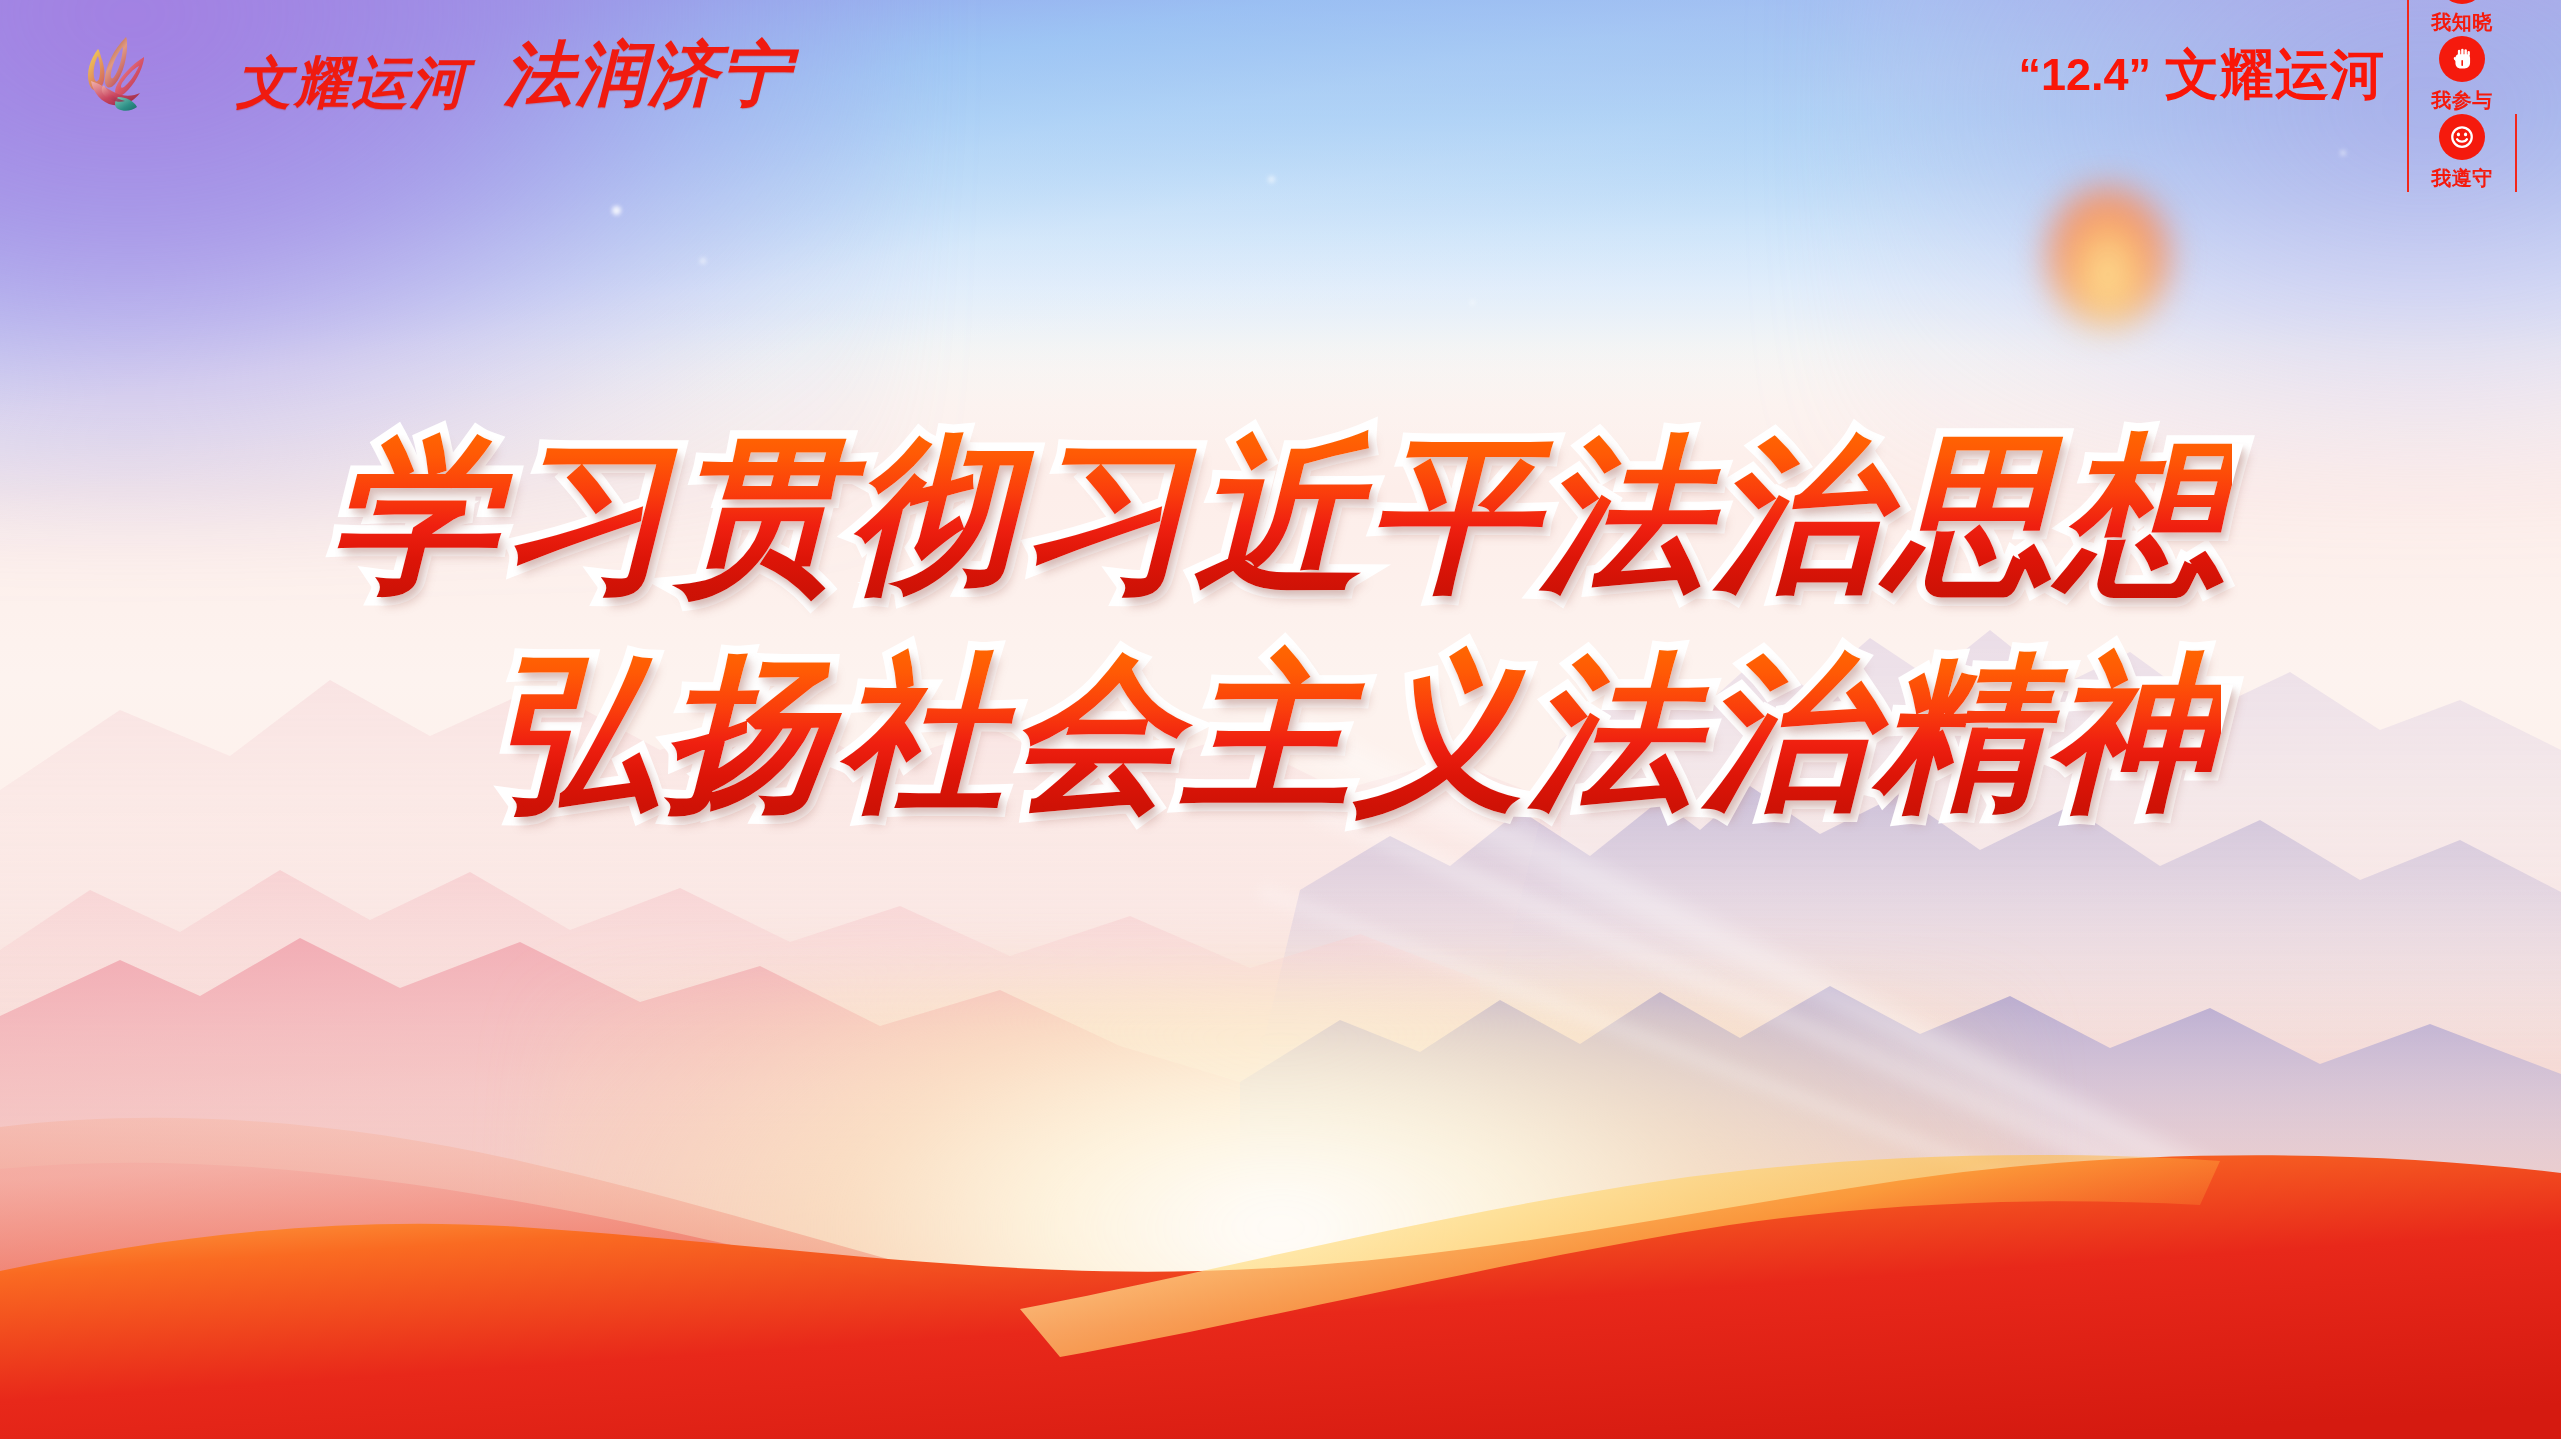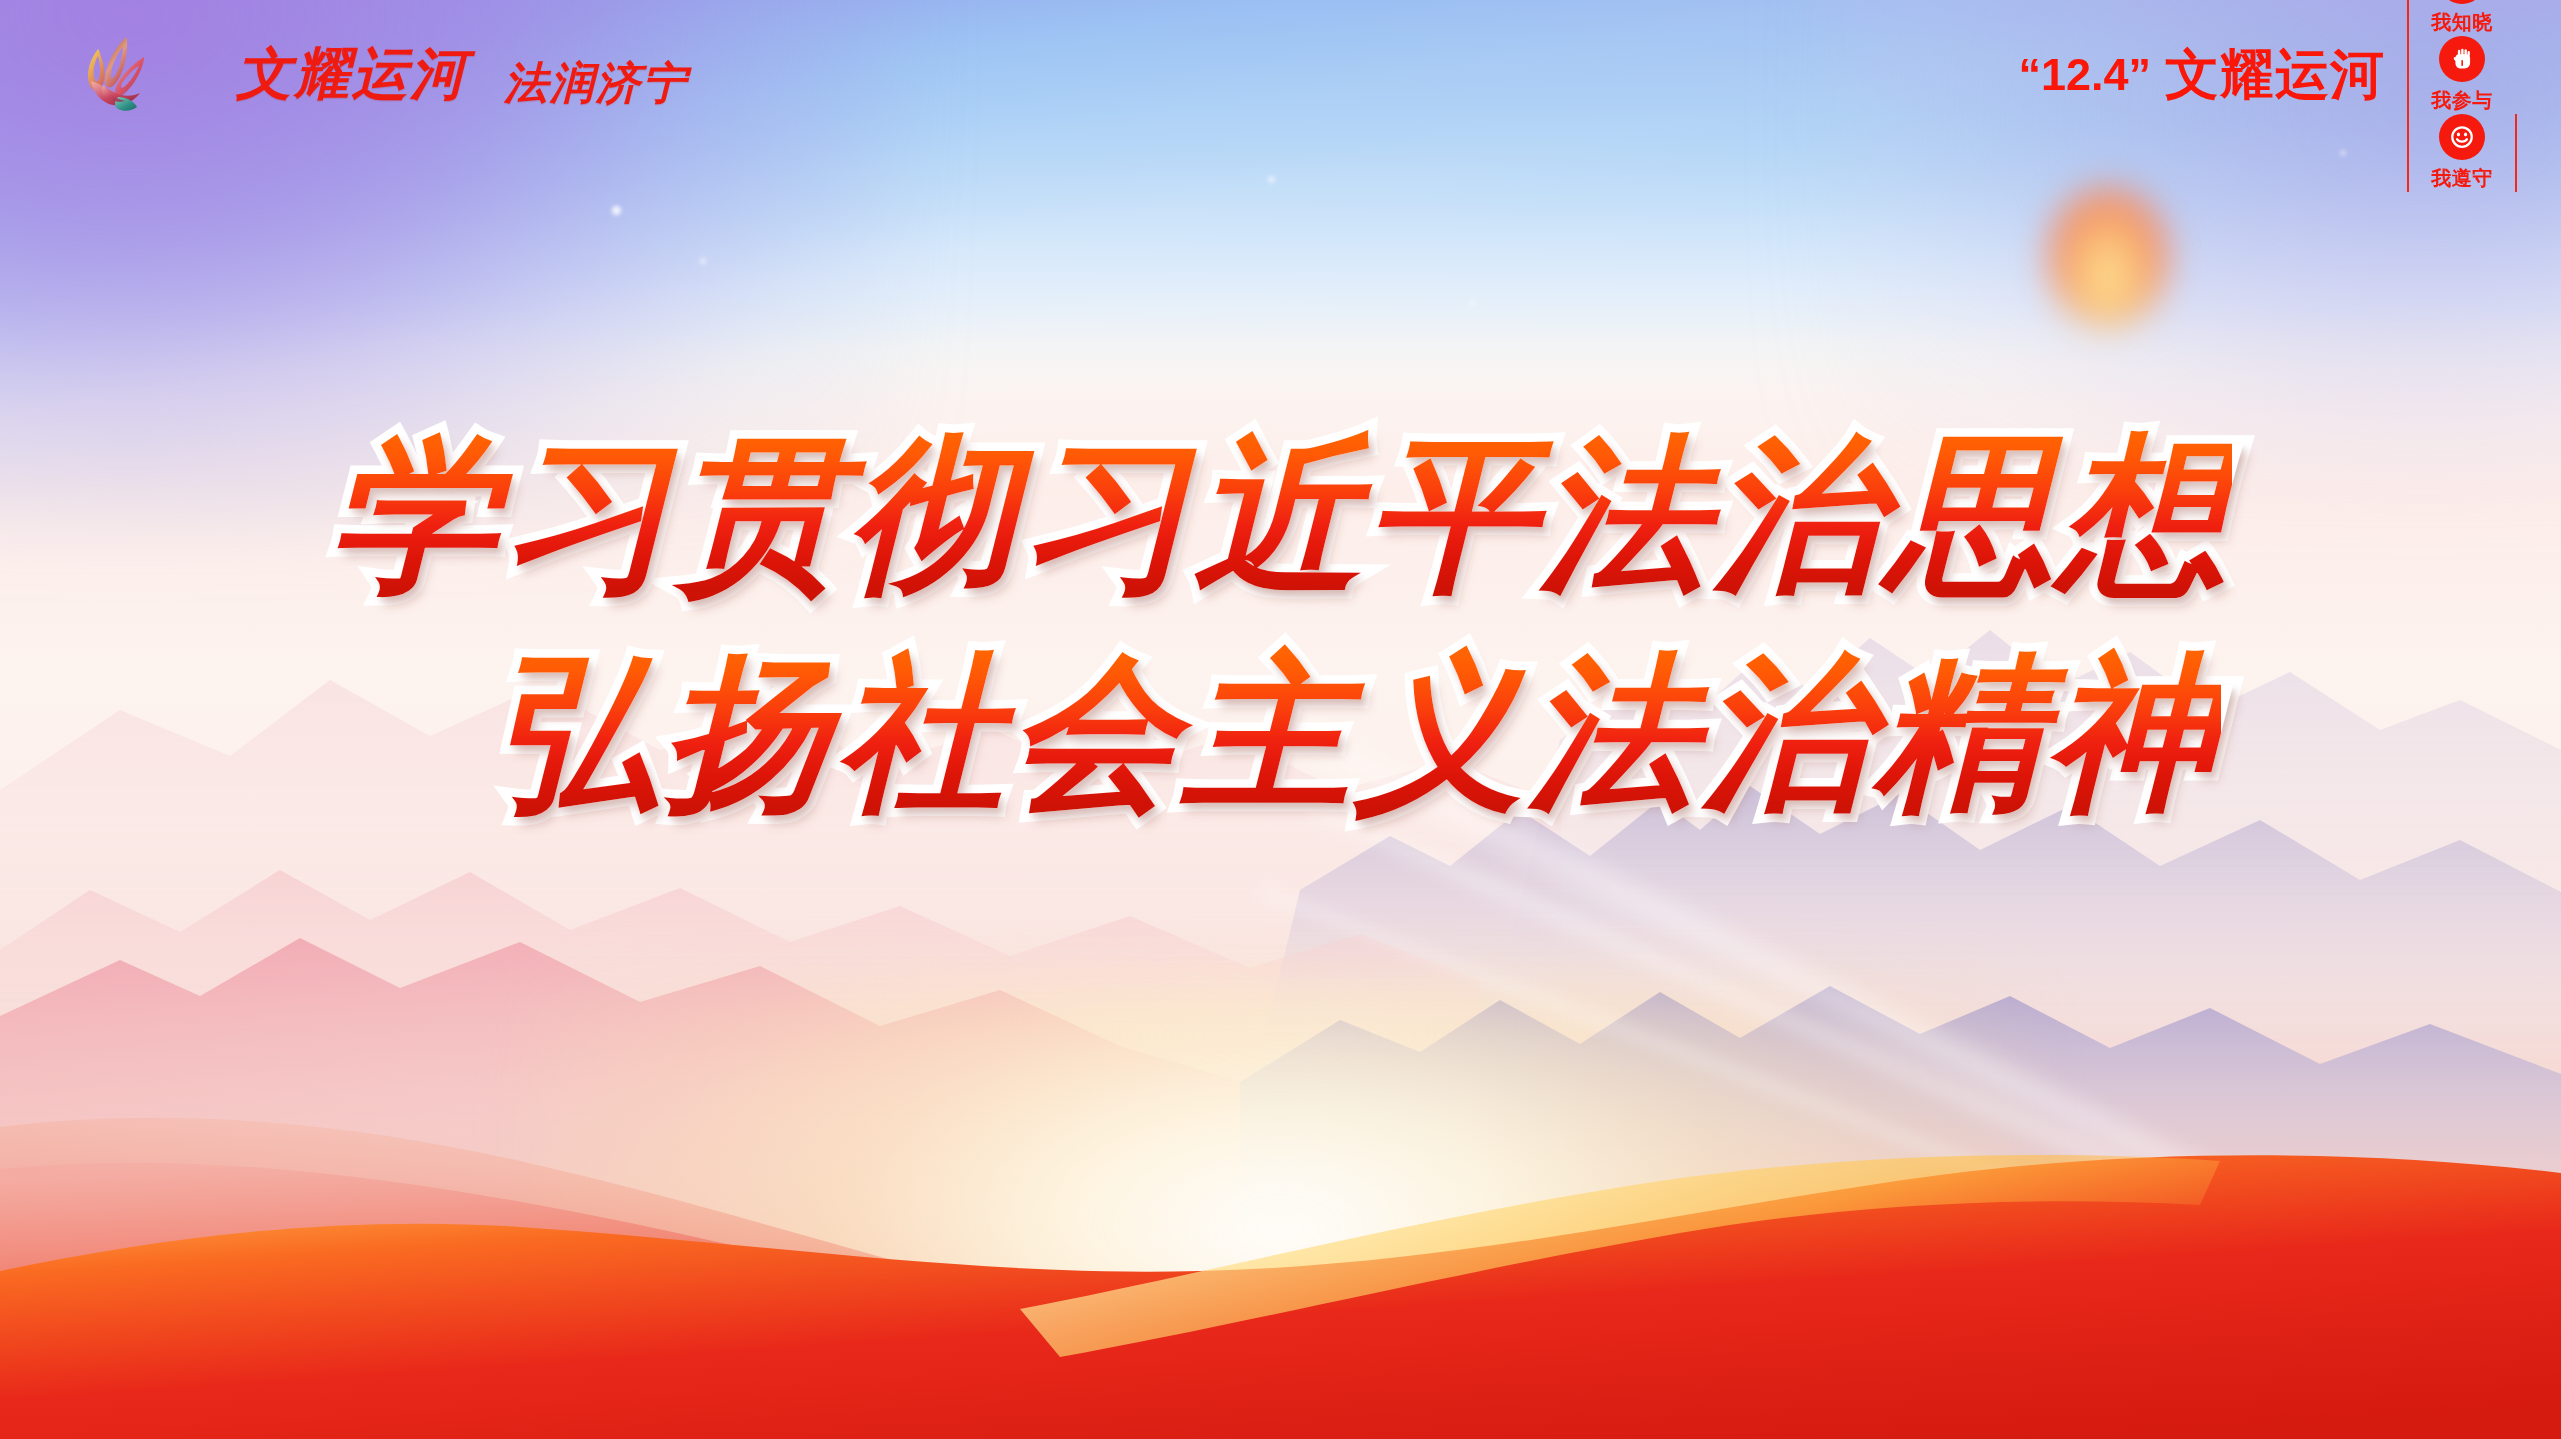--- a/index.html
+++ b/index.html
@@ -183,21 +183,21 @@
     color: #f01b10;
     font-family: "DejaVu Serif", "Liberation Serif", serif;
     font-weight: 700;
     font-size: 56px;
     letter-spacing: 2px;
     font-style: italic;
     white-space: nowrap;
     text-shadow: 0 1px 1px rgba(180,20,10,0.22);
     margin-left: 32px;
   }
-  .brand-text .seg2 { font-size: 44px; }
+  .brand-text .seg2 { font-size: 70px; }
 
   .brand-right {
     display: flex;
     align-items: center;
     gap: 22px;
   }
   .const-day {
     color: #fa1608;
     font-weight: 800;
     font-size: 54px;

